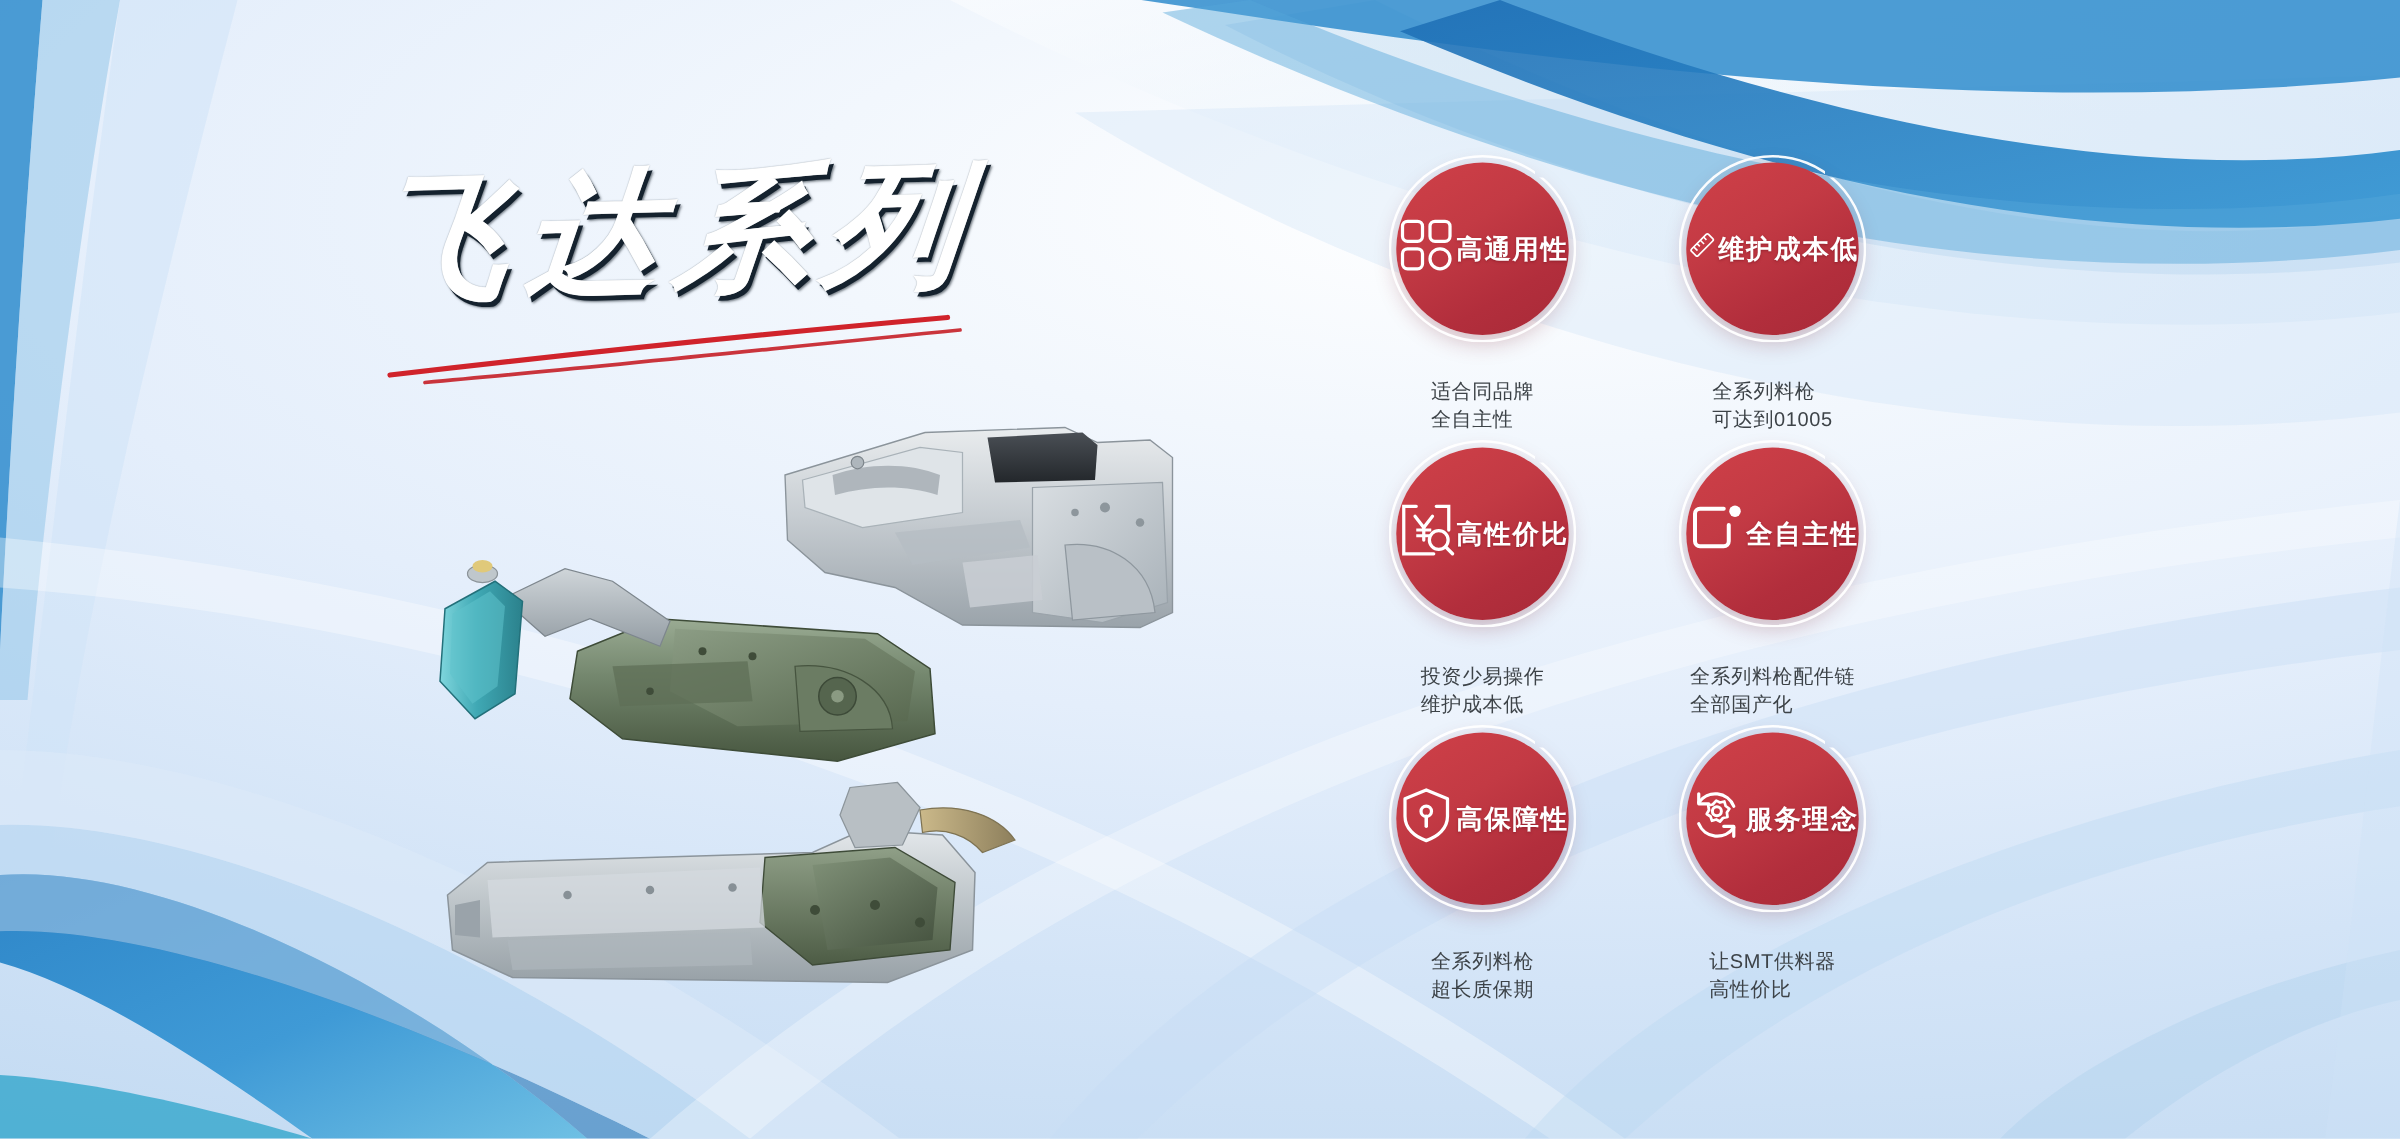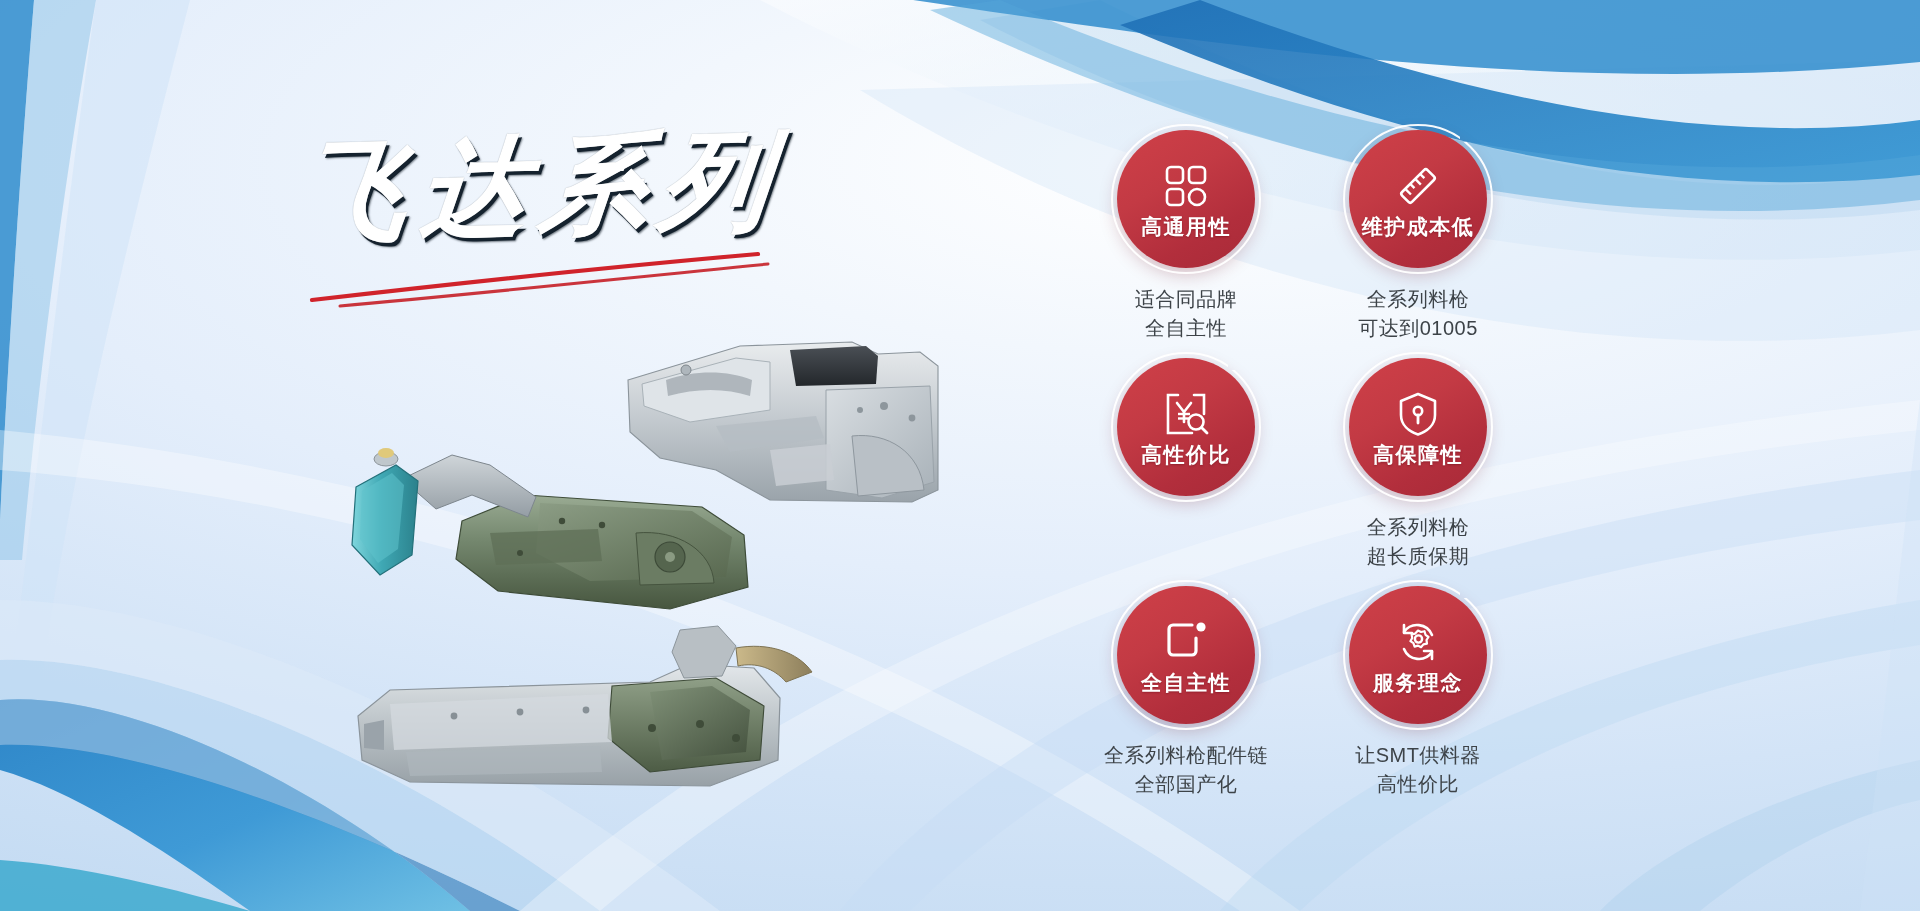--- a/index.html
+++ b/index.html
@@ -69,21 +69,21 @@
     width:232px;
     display:flex; flex-direction:column; align-items:center;
   }
   .badge-circle {
     position:relative;
     width:138px; height:138px;
     border-radius:50%;
     background:
       linear-gradient(150deg,#cf4048 0%,#c33a44 38%,#b22e3c 72%,#a82a38 100%);
     box-shadow:0 6px 18px rgba(120,20,35,.28);
-    display:flex; flex-direction:column;
+    display:flex; flex-direction:row;
     align-items:center; justify-content:center;
     overflow:visible;
   }
   .badge-circle::after {
     content:"";
     position:absolute;
     left:-6px; top:-6px; right:-6px; bottom:-6px;
     border-radius:50%;
     border:2.5px solid #ffffff;
     clip-path:polygon(0% 0%, 78% 0%, 78% 12%, 100% 12%, 100% 100%, 0% 100%);
@@ -98,24 +98,24 @@
   .badge-title {
     color:#ffffff;
     font-size:21px;
     font-weight:700;
     letter-spacing:1.5px;
     line-height:1;
     text-shadow:0 1px 2px rgba(110,15,28,.5);
     white-space:nowrap;
   }
   .badge-caption {
-    margin-top:17px;
-    text-align:center;
+    margin-top:34px;
+    text-align:left;
     color:#3d4348;
-    font-size:20px;
+    font-size:16px;
     font-weight:500;
     line-height:1.45;
     letter-spacing:.5px;
     white-space:nowrap;
   }
 </style>
 </head>
 <body>
 
 <div id="stage">
@@ -329,48 +329,52 @@
           <path d="M32,5 H42 V24" fill="none" stroke="#fff" stroke-width="2.6" stroke-linecap="round"></path>
           <path d="M15,13 L22,22 L29,13" fill="none" stroke="#fff" stroke-width="2.6" stroke-linecap="round"></path>
           <line x1="22" y1="22" x2="22" y2="32" stroke="#fff" stroke-width="2.6" stroke-linecap="round"></line>
           <line x1="16" y1="24" x2="28" y2="24" stroke="#fff" stroke-width="2.4"></line>
           <line x1="16" y1="28.5" x2="28" y2="28.5" stroke="#fff" stroke-width="2.4"></line>
           <circle cx="34" cy="32" r="7.5" fill="none" stroke="#fff" stroke-width="2.6"></circle>
           <line x1="39.5" y1="37.5" x2="45" y2="43" stroke="#fff" stroke-width="2.8" stroke-linecap="round"></line>
         </svg>
         <div class="badge-title">高性价比</div>
       </div>
+      <div class="badge-caption">
+        <div>投资少易操作</div>
+        <div>维护成本低</div>
+      </div>
+    </div>
+
+    <div class="badge-cell">
+      <div class="badge-circle">
+        <svg class="badge-icon" viewBox="0 0 48 48">
+          <path d="M30,7 H11 C8.8,7 7,8.8 7,11 V33 C7,35.2 8.8,37 11,37 H30 C32.2,37 34,35.2 34,33 V20" fill="none" stroke="#fff" stroke-width="3.2" stroke-linecap="round" stroke-linejoin="round"></path>
+          <circle cx="39" cy="9" r="4.6" fill="#fff"></circle>
+        </svg>
+        <div class="badge-title">全自主性</div>
+      </div>
+      <div class="badge-caption">
+        <div>全系列料枪配件链</div>
+        <div>全部国产化</div>
+      </div>
     </div>
 
     <div class="badge-cell">
       <div class="badge-circle">
         <svg class="badge-icon" viewBox="0 0 48 48">
           <path d="M24,4 L41,11 V25 C41,35 33,41.5 24,44.5 C15,41.5 7,35 7,25 V11 Z" fill="none" stroke="#fff" stroke-width="2.6" stroke-linejoin="round"></path>
           <circle cx="24" cy="21" r="4.2" fill="none" stroke="#fff" stroke-width="2.6"></circle>
           <path d="M24,25 L24,33" stroke="#fff" stroke-width="2.8" stroke-linecap="round"></path>
         </svg>
         <div class="badge-title">高保障性</div>
       </div>
       <div class="badge-caption">
         <div>全系列料枪</div>
         <div>超长质保期</div>
-      </div>
-    </div>
-
-    <div class="badge-cell">
-      <div class="badge-circle">
-        <svg class="badge-icon" viewBox="0 0 48 48">
-          <path d="M30,7 H11 C8.8,7 7,8.8 7,11 V33 C7,35.2 8.8,37 11,37 H30 C32.2,37 34,35.2 34,33 V20" fill="none" stroke="#fff" stroke-width="3.2" stroke-linecap="round" stroke-linejoin="round"></path>
-          <circle cx="39" cy="9" r="4.6" fill="#fff"></circle>
-        </svg>
-        <div class="badge-title">全自主性</div>
-      </div>
-      <div class="badge-caption">
-        <div>全系列料枪配件链</div>
-        <div>全部国产化</div>
       </div>
     </div>
 
     <div class="badge-cell">
       <div class="badge-circle">
         <svg class="badge-icon" viewBox="0 0 48 48">
           <path d="M38,17 A16,16 0 0 0 10,14" fill="none" stroke="#fff" stroke-width="2.6" stroke-linecap="round"></path>
           <path d="M10,31 A16,16 0 0 0 38,34" fill="none" stroke="#fff" stroke-width="2.6" stroke-linecap="round"></path>
           <path d="M10,7 L10,15 L18,15" fill="none" stroke="#fff" stroke-width="2.6" stroke-linecap="round" stroke-linejoin="round"></path>
           <path d="M38,41 L38,33 L30,33" fill="none" stroke="#fff" stroke-width="2.6" stroke-linecap="round" stroke-linejoin="round"></path>

